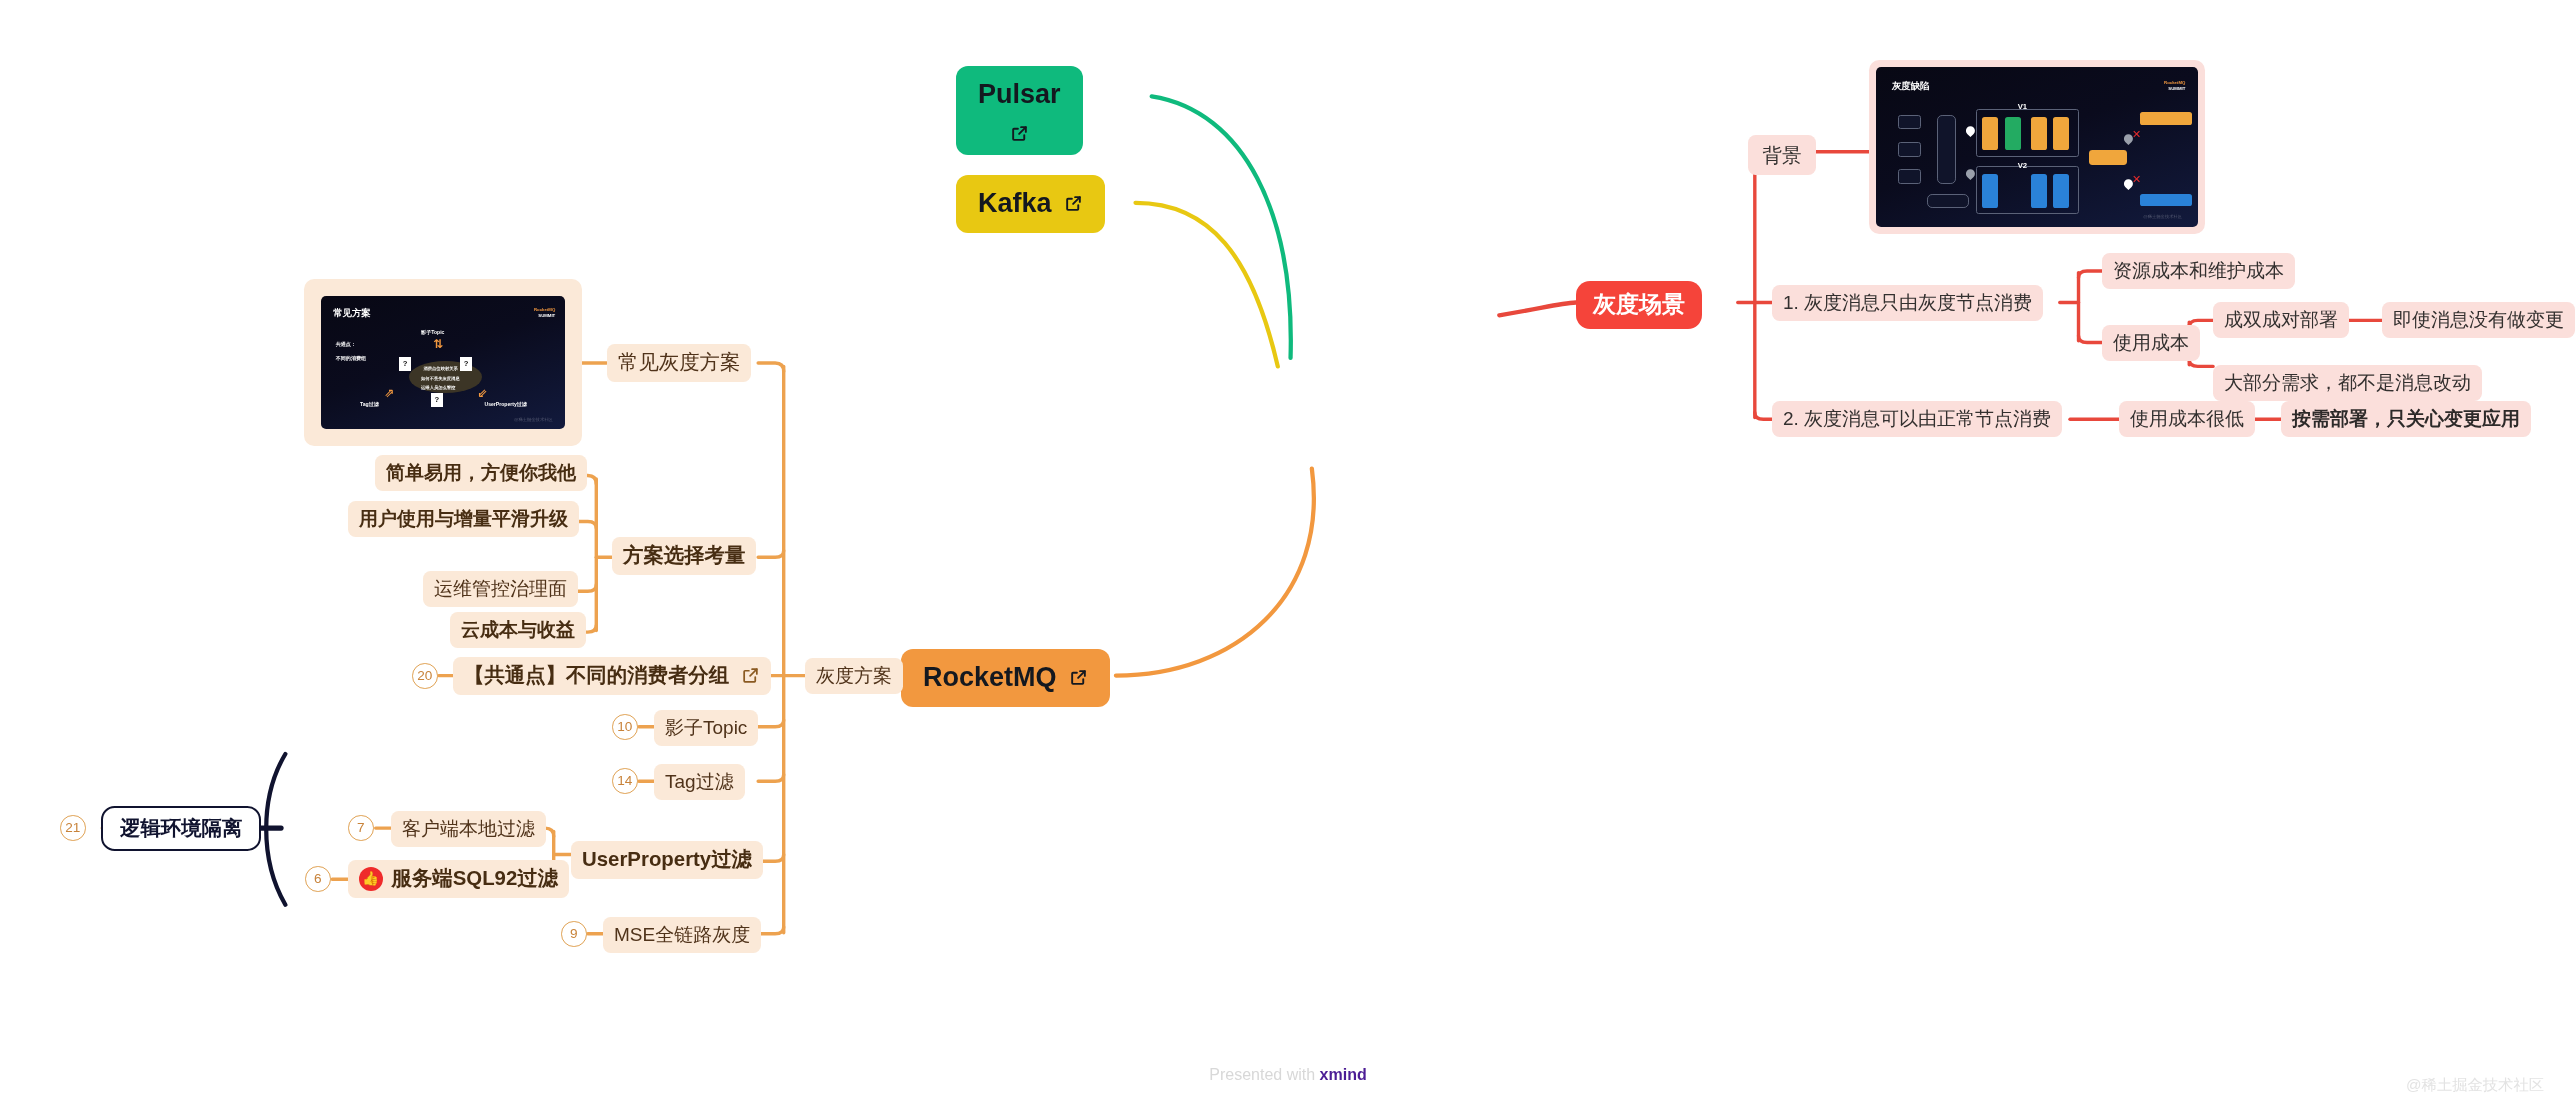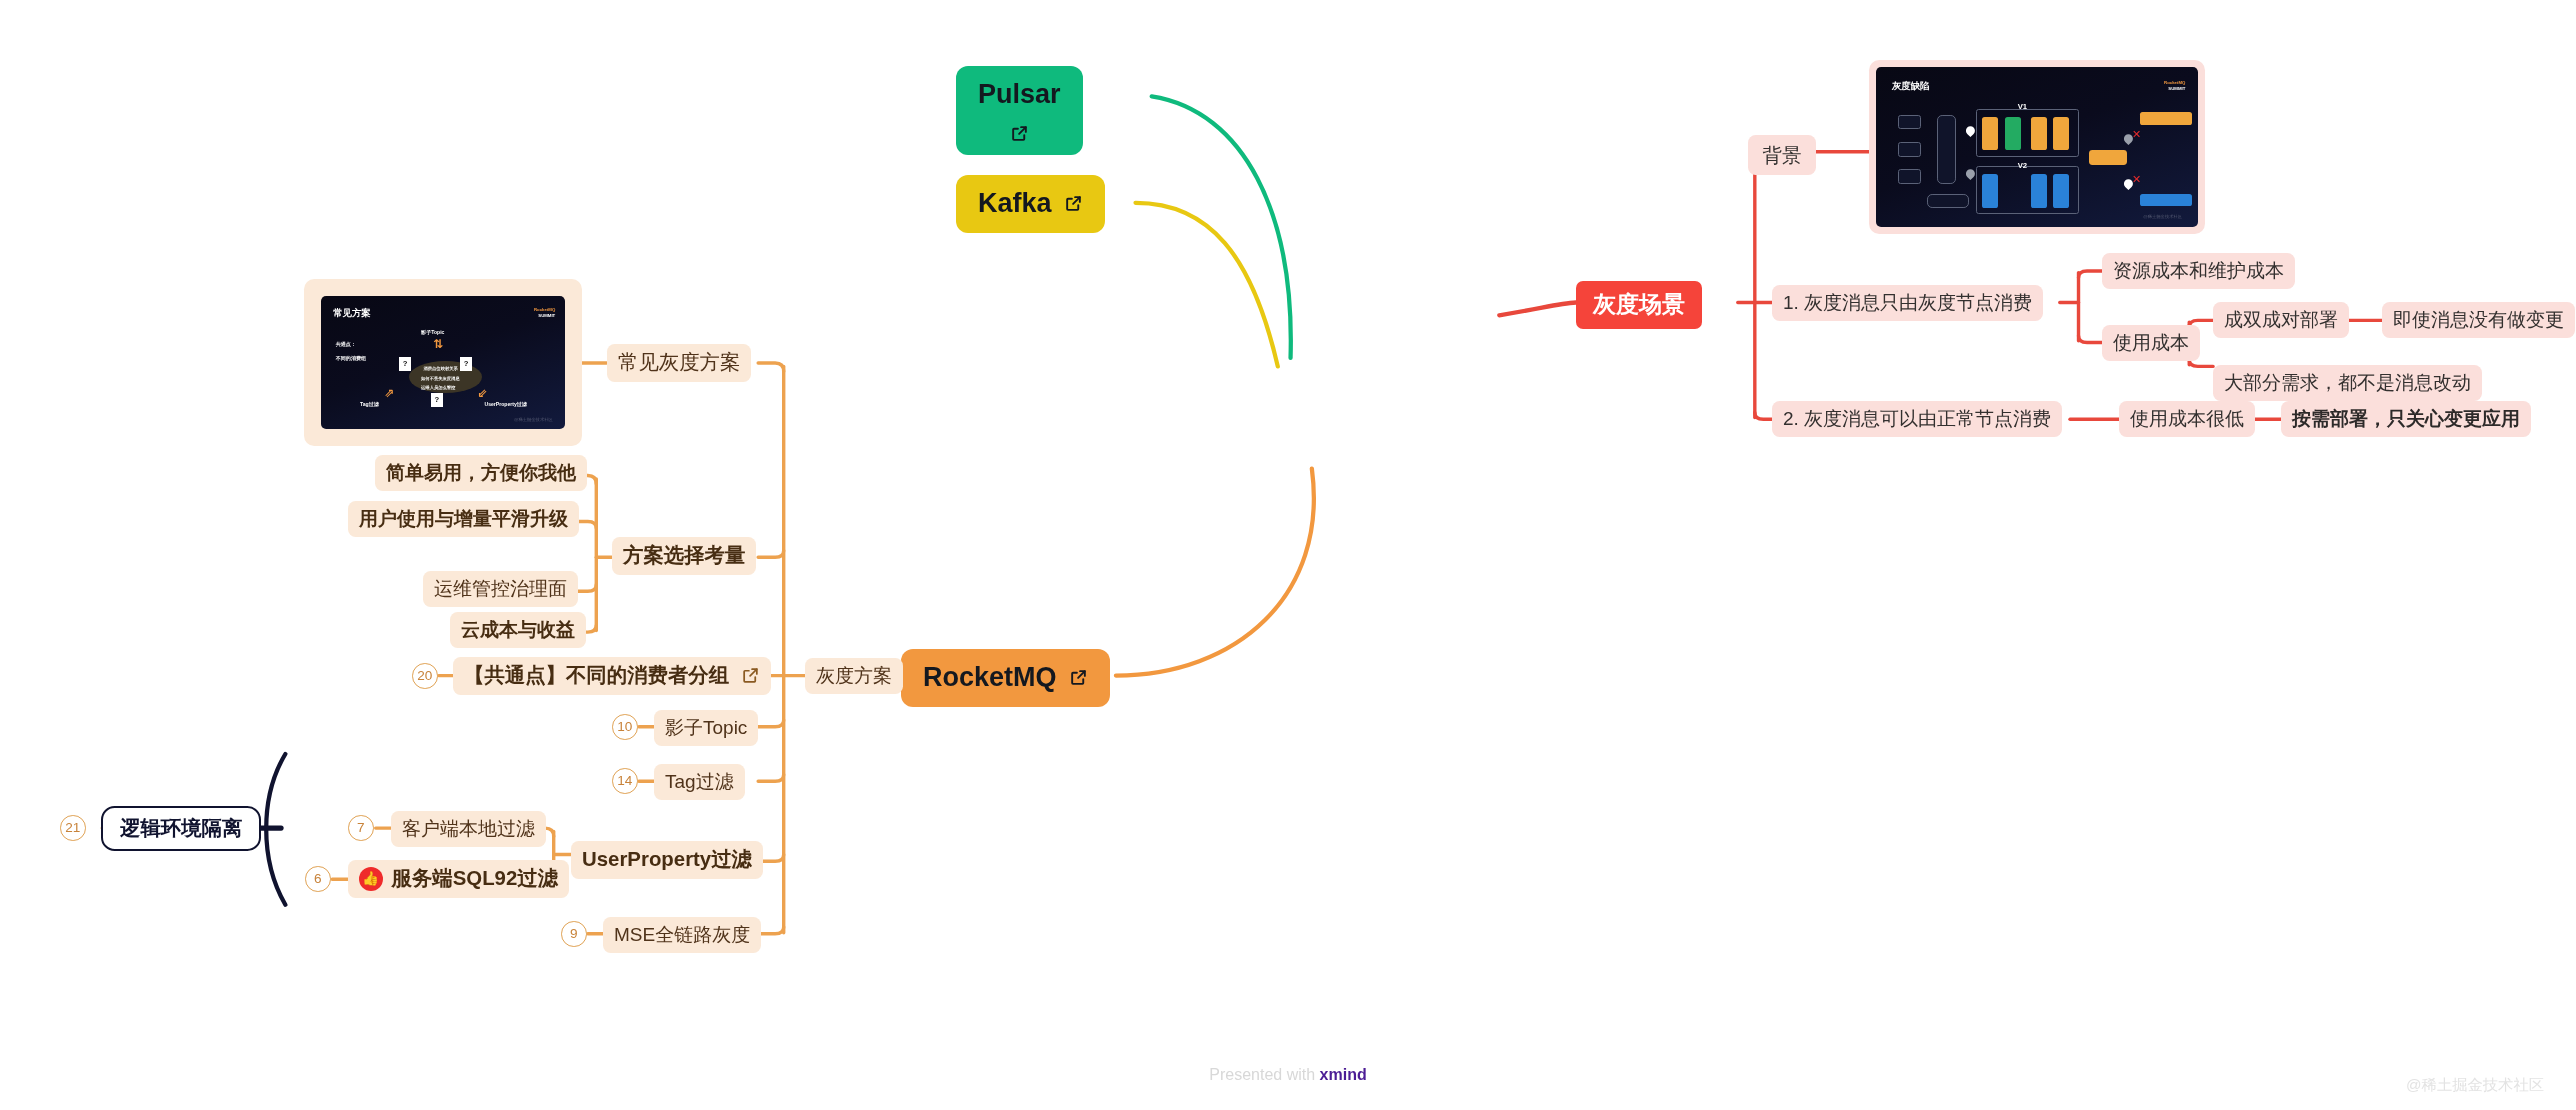--- a/index.html
+++ b/index.html
@@ -42,21 +42,21 @@
     font-size:27px;font-weight:bold;
     color:#14181f;
   }
   .pill.green{background:#0fba7d;flex-direction:column;}
   .pill.yellow{background:#e8c812;justify-content:center;}
   .pill.orange{background:#f2983f;}
 
   
   .redbox{
     background:#f5443a;color:#ffffff;
-    border-radius:7px;
+    border-radius:14px;
     padding:9.4px 17px;
     font-size:23px;font-weight:bold;
   }
 
   
   .pink{
     background:#fbdfdb;color:#33302f;
     border-radius:7.7px;
     padding:6px 11px;
     font-size:19px;

